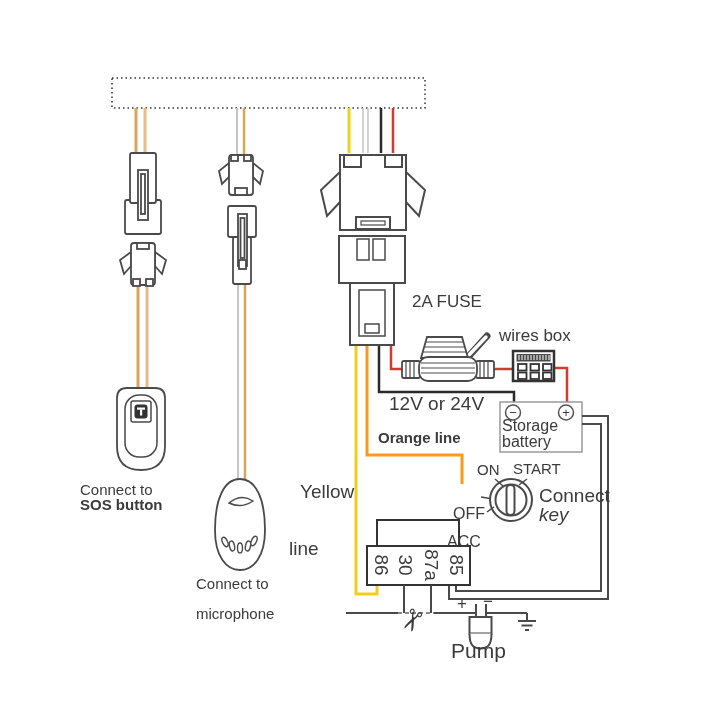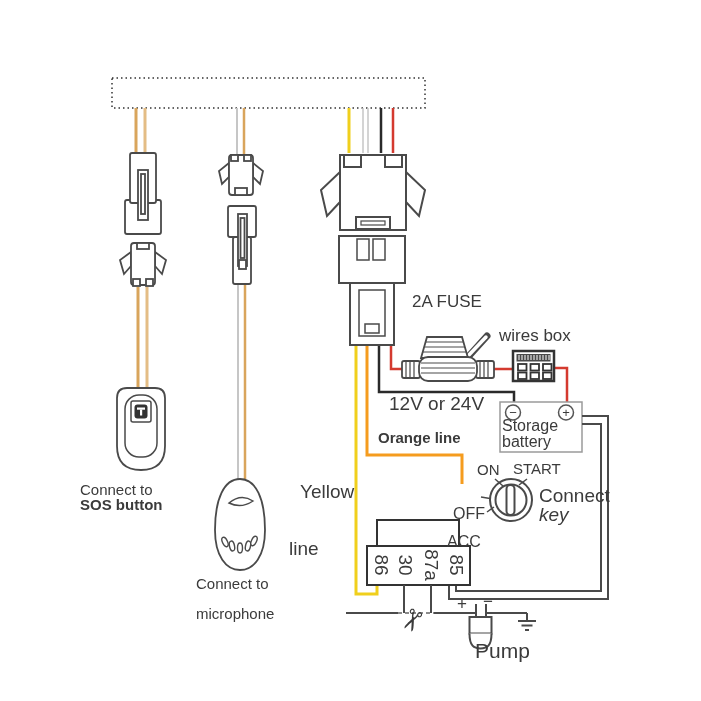--- a/index.html
+++ b/index.html
@@ -184,16 +184,16 @@
   <div class="lbl s19" style="left:539px;top:486px;">Connect</div>
   <div class="lbl s19" style="left:539px;top:505px;font-style:italic;">key</div>
 
   <div class="lbl pin" style="left:359px;top:554px;">86</div>
   <div class="lbl pin" style="left:383px;top:554px;">30</div>
   <div class="lbl pin" style="left:409px;top:554px;">87a</div>
   <div class="lbl pin" style="left:434px;top:554px;">85</div>
 
   <div class="lbl s17" style="left:457px;top:595px;">+</div>
   <div class="lbl s17" style="left:483px;top:593px;">−</div>
-  <div class="lbl s21" style="left:451px;top:639px;margin-left:24px;">Pump</div>
+  <div class="lbl s21" style="left:451px;top:639px;">Pump</div>
 
   <div class="lbl scissors" style="left:399px;top:604px;">✂</div>
 </div>
 
 </body></html>

